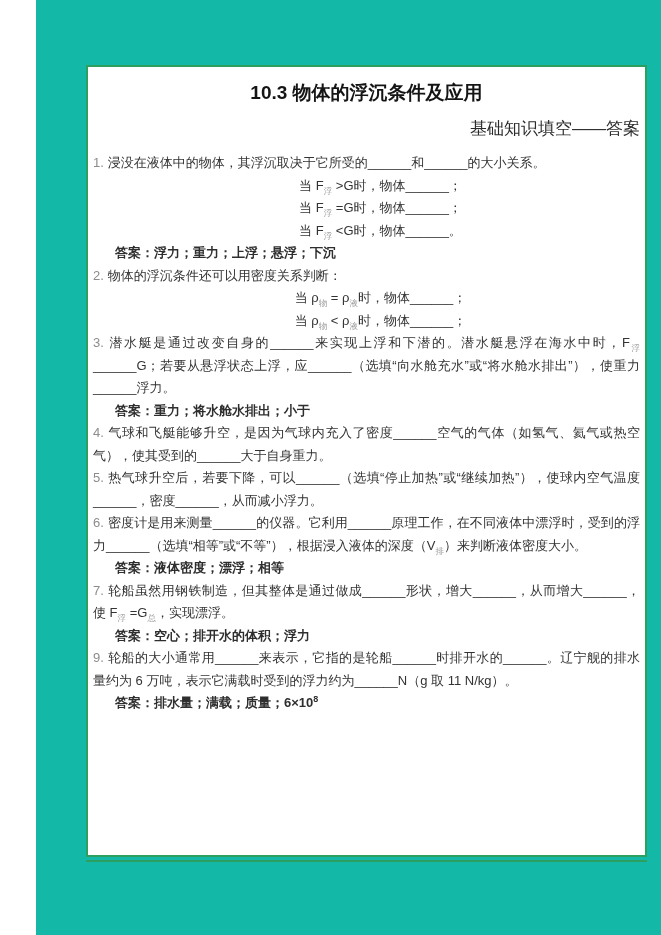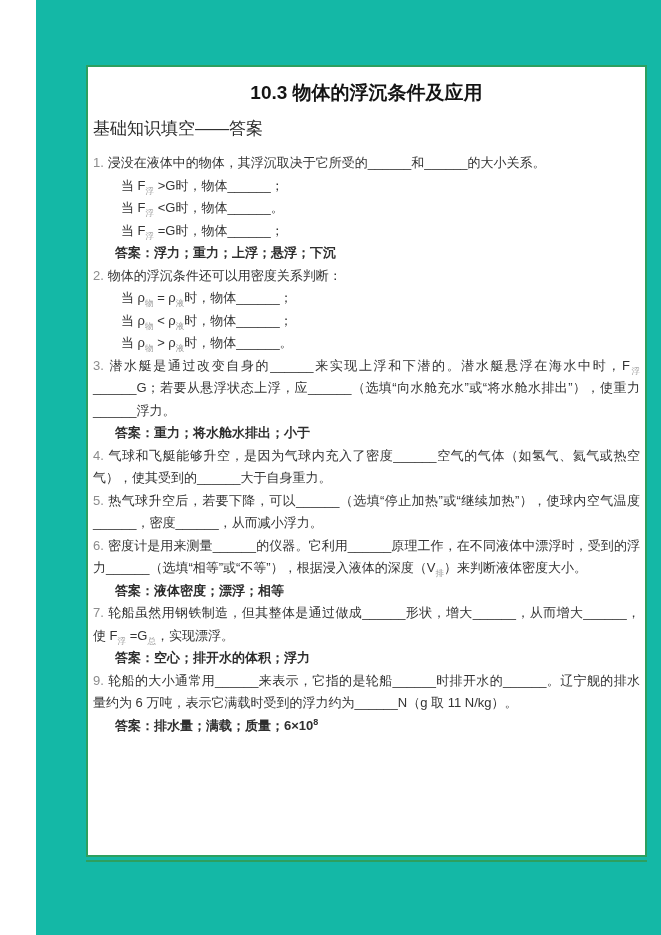--- a/index.html
+++ b/index.html
@@ -40,39 +40,39 @@
   h1.doc-title {
     margin: 14px 0 0 0;
     text-align: center;
     font-size: 19px;
     line-height: 24px;
     font-weight: bold;
     color: #141414;
   }
   h2.doc-subtitle {
     margin: 13px 0 12px 0;
-    text-align: left;
+    text-align: right;
     font-size: 17px;
     line-height: 22px;
     font-weight: normal;
     color: #2b2b2b;
   }
   .content {
     font-size: 13px;
     line-height: 22.5px;
     color: #333333;
   }
   .q { margin: 0; }
   .q p { margin: 0; }
   .qt { text-align: justify; }
   .qnum {
     color: #8c8c8c;
     margin-right: 4px;
   }
-  .sub-line { padding-left: 28px; }
+  .sub-line { padding-left: 28px; text-align: center; }
   .ans-line {
     padding-left: 22px;
     font-weight: bold;
     color: #2e2e2e;
   }
   sub {
     font-size: 8.5px;
     color: #9b9b9b;
     line-height: 0;
   }
@@ -87,30 +87,29 @@
 <div class="page">
   <div class="doc-frame">
     <h1 class="doc-title">10.3 物体的浮沉条件及应用</h1>
     <h2 class="doc-subtitle">基础知识填空——答案</h2>
 
     <div class="content">
 
       <div class="q">
         <p class="qt"><span class="qnum">1.</span><span>浸没在液体中的物体，其浮沉取决于它所受的______和______的大小关系。</span></p>
         <p class="sub-line">当 F<sub>浮</sub> &gt;G时，物体______；</p>
+        <p class="sub-line">当 F<sub>浮</sub> =G时，物体______；</p>
         <p class="sub-line">当 F<sub>浮</sub> &lt;G时，物体______。</p>
-        <p class="sub-line">当 F<sub>浮</sub> =G时，物体______；</p>
         <p class="ans-line">答案：浮力；重力；上浮；悬浮；下沉</p>
       </div>
 
       <div class="q">
         <p class="qt"><span class="qnum">2.</span><span>物体的浮沉条件还可以用密度关系判断：</span></p>
         <p class="sub-line">当 ρ<sub>物</sub> = ρ<sub>液</sub>时，物体______；</p>
         <p class="sub-line">当 ρ<sub>物</sub> &lt; ρ<sub>液</sub>时，物体______；</p>
-        <p class="sub-line">当 ρ<sub>物</sub> &gt; ρ<sub>液</sub>时，物体______。</p>
       </div>
 
       <div class="q">
         <p class="qt"><span class="qnum">3.</span><span>潜水艇是通过改变自身的______来实现上浮和下潜的。潜水艇悬浮在海水中时，F<sub>浮</sub> ______G；若要从悬浮状态上浮，应______（选填“向水舱充水”或“将水舱水排出”），使重力______浮力。</span></p>
         <p class="ans-line">答案：重力；将水舱水排出；小于</p>
       </div>
 
       <div class="q">
         <p class="qt"><span class="qnum">4.</span><span>气球和飞艇能够升空，是因为气球内充入了密度______空气的气体（如氢气、氦气或热空气），使其受到的______大于自身重力。</span></p>
       </div>

